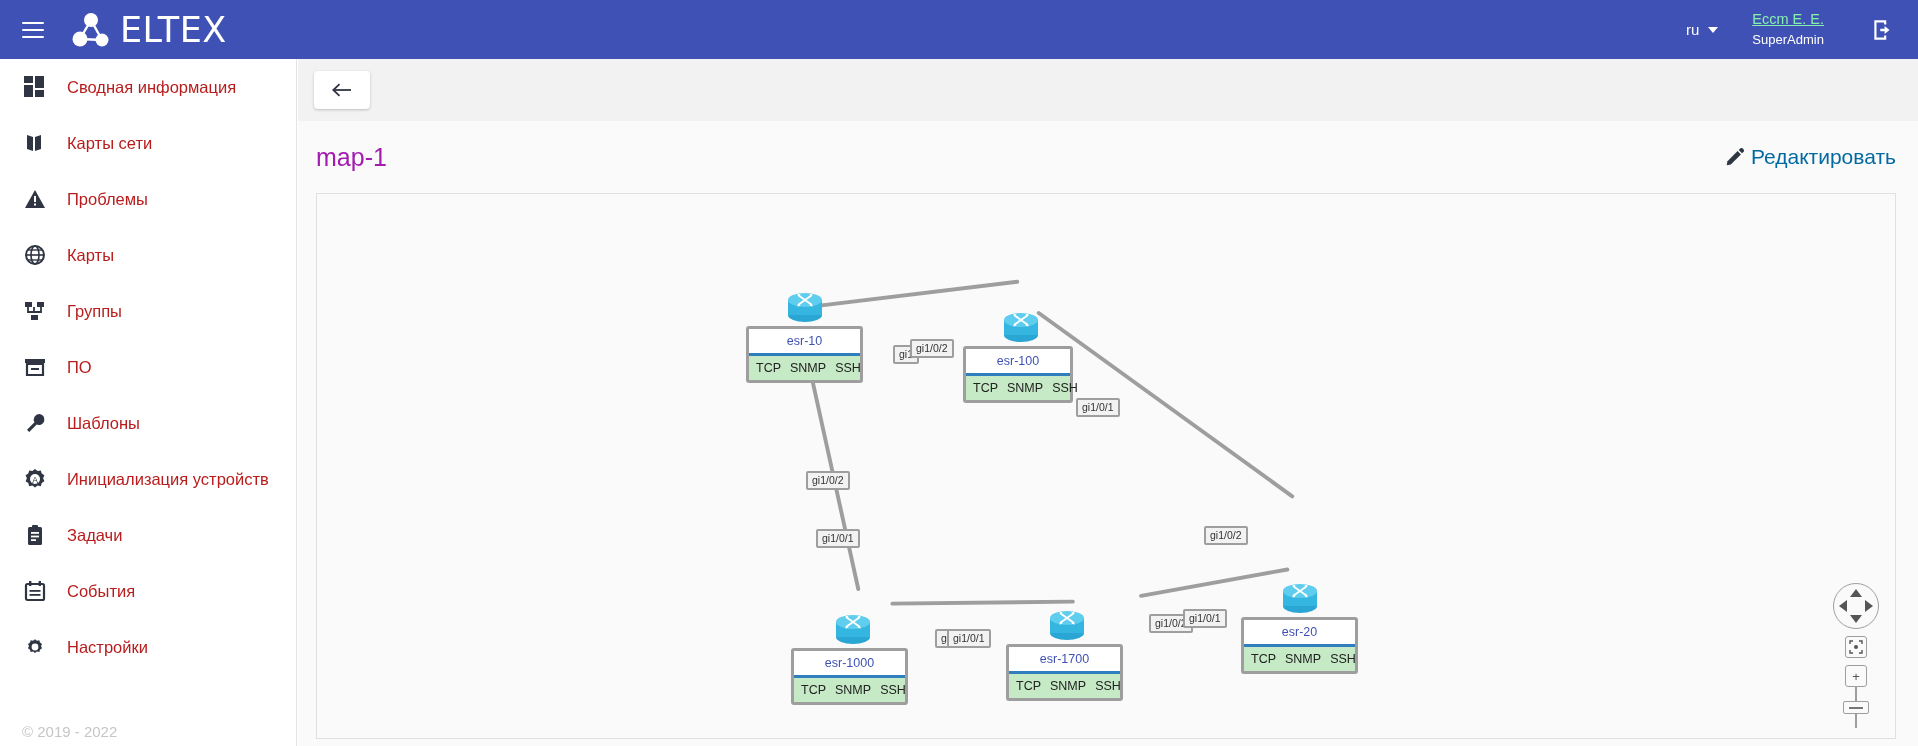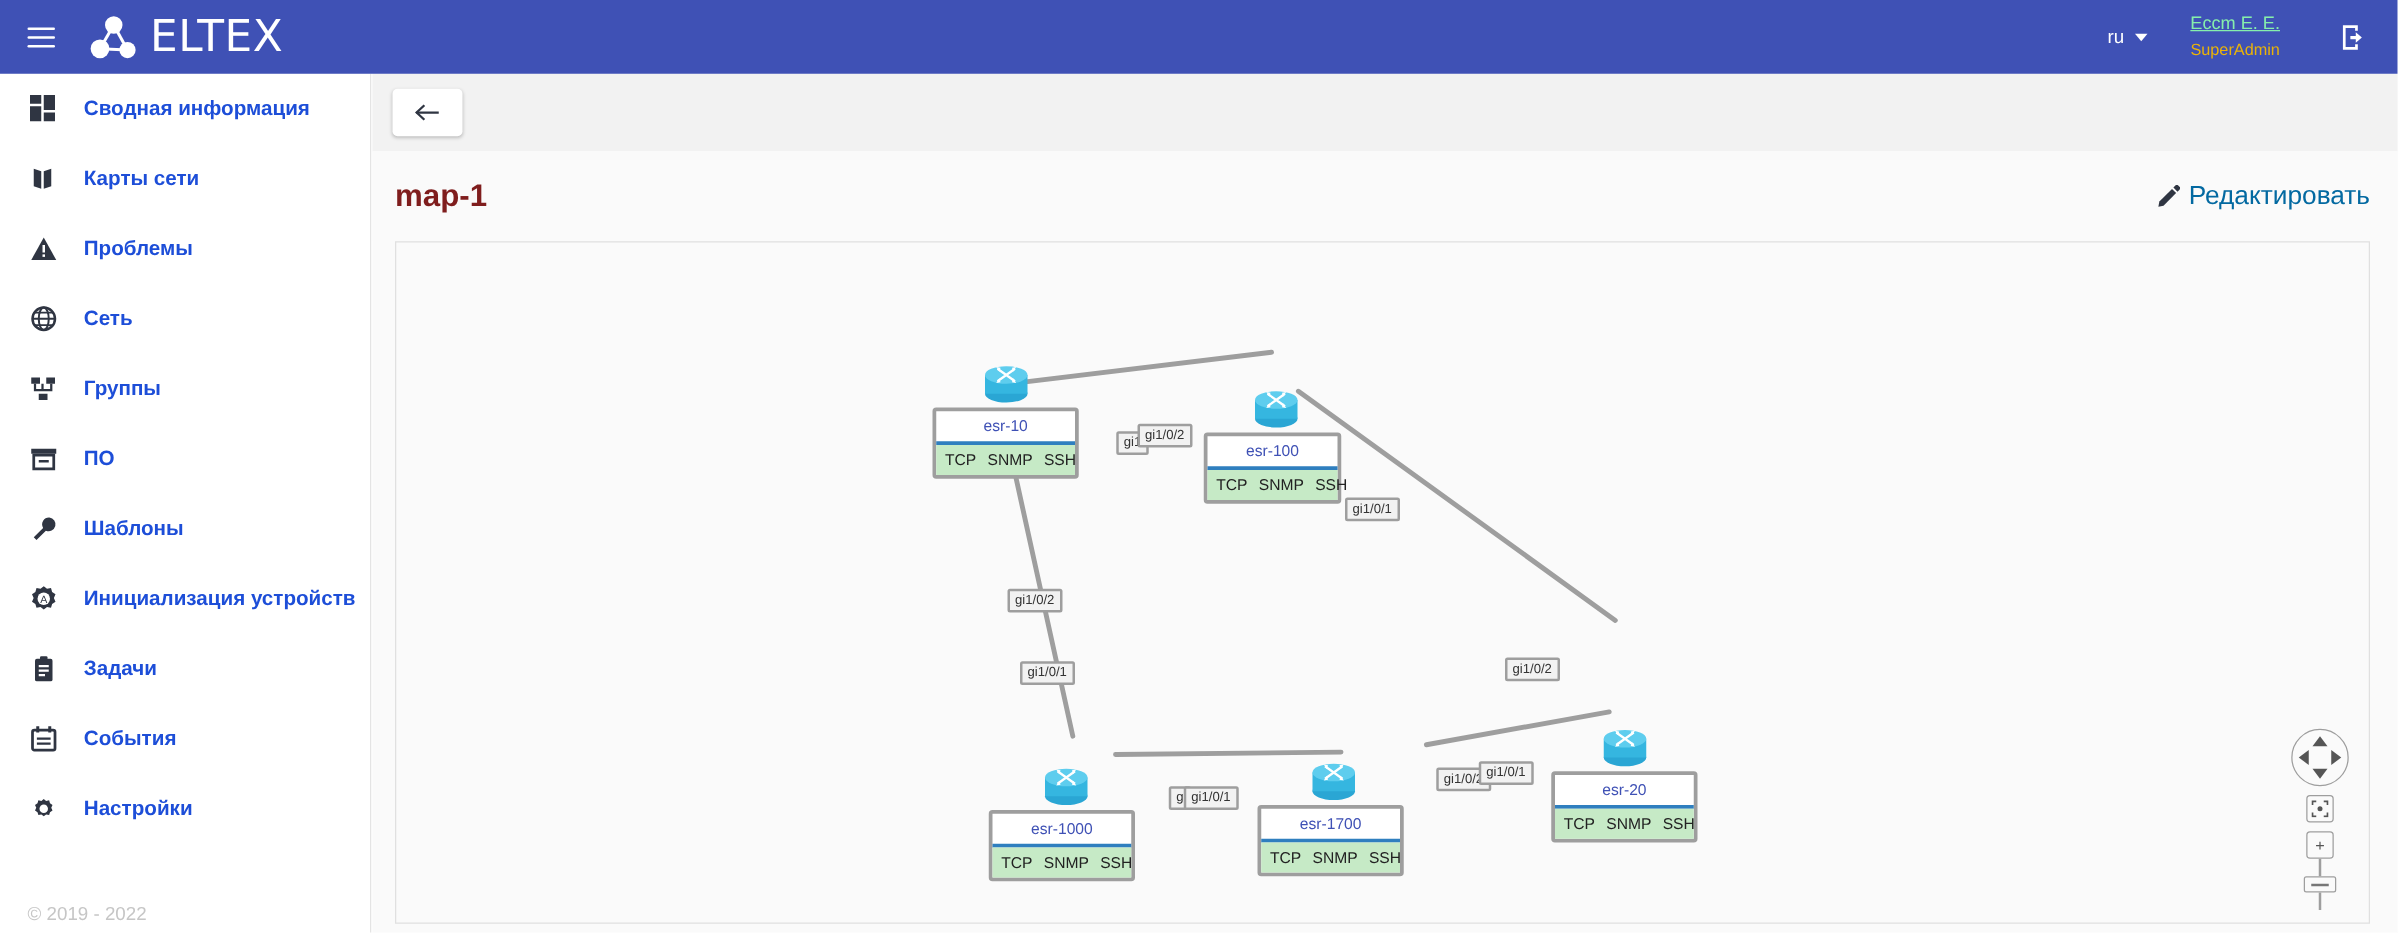--- a/index.html
+++ b/index.html
@@ -44,42 +44,42 @@
     border-top: 6px solid #ffffff;
   }
   .user-block {
     display: flex; flex-direction: column; align-items: center;
     margin-right: 46px;
   }
   .user-name {
     color: #86efac; font-size: 14.5px; text-decoration: underline;
     cursor: pointer; line-height: 19px;
   }
-  .user-role { color: #eab308; font-size: 13px; line-height: 18px; margin-top: 2px; }
+  .user-role { color: #ffffff; font-size: 13px; line-height: 18px; margin-top: 2px; }
   .logout-icon { width: 26px; height: 26px; cursor: pointer; }
 
   
   .sidebar {
     position: absolute; top: 59px; left: 0;
     width: 297px; height: 687px;
     background: #ffffff;
     border-right: 1px solid #e4e4e4;
     overflow: hidden;
   }
   .nav-item {
     display: flex; align-items: center;
     height: 56px; padding-left: 22px;
     cursor: pointer;
   }
   .nav-icon {
     width: 26px; height: 26px; margin-right: 19px;
     display: flex; align-items: center; justify-content: center;
     flex: none;
   }
-  .nav-label { font-size: 16.5px; color: #1d4ed8; font-family: "Liberation Sans", sans-serif; font-weight: bold; }
+  .nav-label { font-size: 16.5px; color: #b91c1c; font-family: "Liberation Sans", sans-serif; }
   .sidebar-footer {
     position: absolute; bottom: 6px; left: 22px;
     font-size: 15px; color: #c6c6c6;
   }
 
   
   .content {
     position: absolute; top: 59px; left: 298px;
     width: 1620px; height: 687px;
     background: #fafafa;
@@ -93,21 +93,21 @@
     border: none; border-radius: 4px;
     box-shadow: 0 1px 3px rgba(0,0,0,0.22);
     display: flex; align-items: center; justify-content: center;
     cursor: pointer;
   }
   .title-row {
     height: 72px; display: flex; align-items: center;
     padding: 0 22px 0 18px; background: #fafafa;
   }
   .page-title {
-    font-size: 25px; font-weight: bold; color: #7f1d1d;
+    font-size: 25px; font-weight: normal; color: #a21caf;
     font-family: "Liberation Sans", sans-serif;
   }
   .edit-btn {
     margin-left: auto; display: flex; align-items: center;
     font-size: 21px; color: #0369a1; cursor: pointer; background: none;
     border: none; font-family: "Liberation Sans", sans-serif;
   }
   .edit-btn .pencil { width: 18px; height: 18px; margin-right: 7px; }
 
   .map-wrap {
@@ -278,21 +278,21 @@
   <div class="nav-item">
     <span class="nav-icon">
       <svg width="22" height="22" viewBox="0 0 22 22">
         <circle cx="11" cy="11" r="9" fill="none" stroke="#2f3542" stroke-width="2"></circle>
         <ellipse cx="11" cy="11" rx="4" ry="9" fill="none" stroke="#2f3542" stroke-width="1.6"></ellipse>
         <line x1="2" y1="11" x2="20" y2="11" stroke="#2f3542" stroke-width="1.6"></line>
         <line x1="3.5" y1="6" x2="18.5" y2="6" stroke="#2f3542" stroke-width="1.4"></line>
         <line x1="3.5" y1="16" x2="18.5" y2="16" stroke="#2f3542" stroke-width="1.4"></line>
       </svg>
     </span>
-    <span class="nav-label">Сеть</span>
+    <span class="nav-label">Карты</span>
   </div>
 
   <div class="nav-item">
     <span class="nav-icon">
       <svg width="22" height="22" viewBox="0 0 22 22">
         <rect x="1" y="2" width="7" height="5" fill="#2f3542"></rect>
         <rect x="13" y="2" width="7" height="5" fill="#2f3542"></rect>
         <rect x="7" y="15" width="7" height="5" fill="#2f3542"></rect>
         <path d="M10 7 V12 M4 7 V12 H17 V7" fill="none" stroke="#2f3542" stroke-width="1.8"></path>
       </svg>

